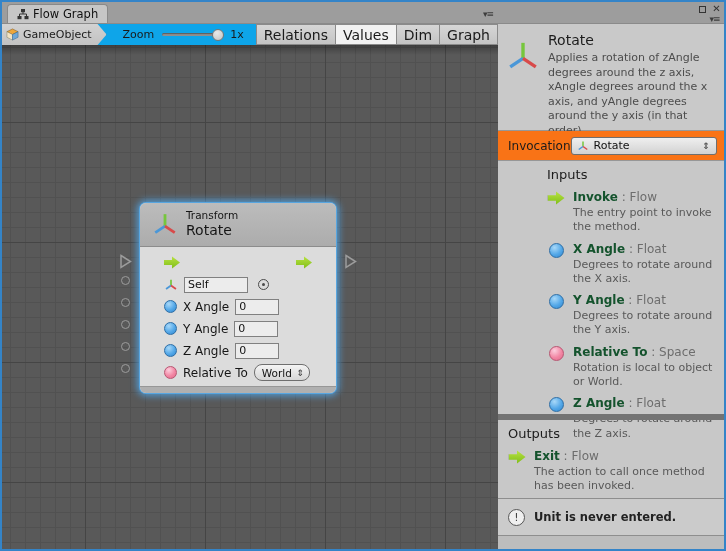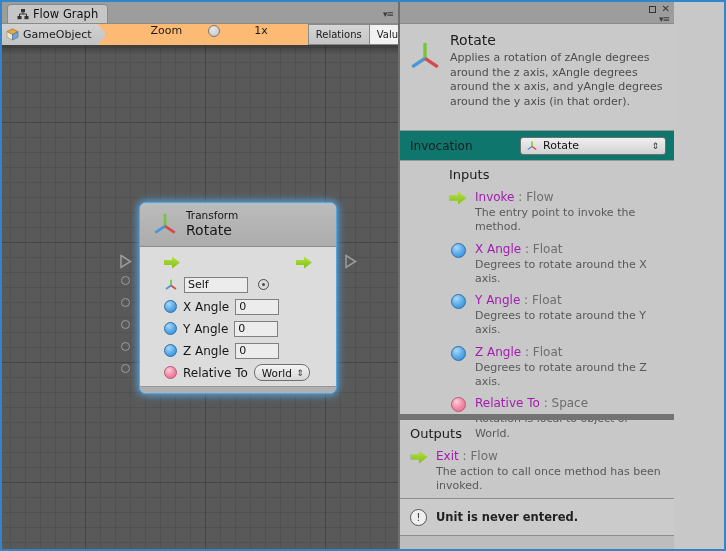--- a/index.html
+++ b/index.html
@@ -8,21 +8,21 @@
 
   .window {
     width: 726px; height: 551px;
     border: 2px solid #3484c8;
     display: flex; flex-direction: row;
     background:#c8c8c8; overflow:hidden;
     position: relative;
   }
 
   
-  .left-panel { width: 396px; display:flex; flex-direction:column; }
+  .left-panel { width: 496px; display:flex; flex-direction:column; }
   .panel-divider { width:2px; background:#6e6e6e; }
   .right-panel { width: 274px; display:flex; flex-direction:column; background:#c8c8c8; }
 
   .tabbar {
     height: 22px; background:#9d9d9d;
     display:flex; align-items:flex-end; position:relative;
     border-bottom: 1px solid #8a8a8a;
     flex: none;
   }
   .tab {
@@ -41,25 +41,24 @@
   .win-controls {
     position:absolute; right:4px; top:2px;
     display:flex; align-items:center; gap:6px; height:10px;
   }
   .btn-square { width:7px; height:7px; border:1px solid #333; background:transparent; }
   .btn-close { font-size:10px; color:#333; line-height:1; }
   .right-panel .tabbar-menu { top:13px; }
 
   
   .toolbar {
-    height: 21px; background:#fdba74;
-    display:flex; 
+    height: 21px; background:#0ea5e9;
+    display:flex; align-items:center;
     font-size: 11px; color:#1a1a1a;
     flex: none;
-    gap: 28px;
   }
   .breadcrumb {
     height: 21px; display:flex; align-items:center; gap:4px;
     background: linear-gradient(#d2d2d2,#c2c2c2);
     padding: 0 14px 0 4px;
     clip-path: polygon(0 0, calc(100% - 9px) 0, 100% 50%, calc(100% - 9px) 100%, 0 100%);
     border-right:1px solid #8a8a8a;
   }
   .zoom-label { margin-left: 16px; }
   .slider { width: 96px; height: 14px; margin-left: 8px; position:relative; display:flex; align-items:center; }
@@ -67,21 +66,21 @@
   .slider-knob {
     position:absolute; right:-2px; top:1px;
     width:12px; height:12px; border-radius:50%;
     background: radial-gradient(circle at 40% 30%, #e8e8e8, #c2c2c2);
     border:1px solid #777;
   }
   .zoom-value { margin-left: 8px; margin-right:10px; }
   .btn-group { display:flex; height:21px; margin-left:2px; }
   .tbtn {
     height:21px; display:flex; align-items:center;
-    padding: 8px 7px; font-size:10px; color:#1a1a1a;
+    padding: 8px 7px; font-size:14px; color:#1a1a1a;
     background: linear-gradient(#d6d6d6,#c4c4c4);
     border:1px solid #8a8a8a; border-right:none;
   }
   .tbtn:last-child { border-right:1px solid #8a8a8a; }
   .tbtn.active { background:#f2f2f2; }
 
   
   .graph {
     flex:1; position:relative; overflow:hidden;
     background-color:#595959;
@@ -163,21 +162,21 @@
   
   .desc-section {
     height:107px; background:#c9c9c9; border-bottom:1px solid #979797;
     display:flex; gap:8px; padding:8px 8px 0 8px; flex:none;
   }
   .desc-section .dtext { flex:1; }
   .insp-title { font-size:14px; color:#1c1c1c; margin-bottom:3px; }
   .insp-desc { font-size:11px; color:#4c4c4c; line-height:1.32; }
 
   .invocation-row {
-    height:30px; background:#0f766e; border-bottom:1px solid #979797;
+    height:30px; background:#f97316; border-bottom:1px solid #979797;
     display:flex; align-items:center; justify-content:space-between;
     padding:0 8px 0 10px; flex:none;
   }
   .invocation-label { font-size:12px; color:#1c1c1c; }
   .invocation-pop {
     width:146px; height:18px; display:flex; align-items:center; gap:5px;
     background:linear-gradient(#efefef,#d2d2d2);
     border:1px solid #6f6f6f; border-radius:3px;
     font-size:11px; color:#111; padding:0 6px 0 5px;
   }
@@ -185,21 +184,21 @@
 
   .ports-section { padding:6px 8px 2px 10px; flex:none; }
   .ports-section.inputs { height:253px;margin-left:39px; }
   .ports-section.outputs { height:84px; border-top:6px solid #737373; }
   .section-header { font-size:13px; color:#1c1c1c; margin-bottom:8px; }
   .entry { display:flex; gap:8px; margin-bottom:7px; }
   .entry .eicon { width:18px; display:flex; justify-content:center; padding-top:1px; flex:none; }
   .entry .flow-arrow { width:17px; height:14px; }
   .entry .vport { width:15px; height:15px; }
   .eline { font-size:12px; line-height:1.25; }
-  .ename { font-weight:normal; color:#a21caf; }
+  .ename { font-weight:bold; color:#14532d; }
   .etype { color:#6d6d6d; }
   .etype::before { content:" : "; color:#6d6d6d; }
   .edesc { font-size:11px; color:#595959; line-height:1.3; margin-top:1px; }
 
   .warning-row {
     height:38px; background:#cbcbcb;
     border-top:1px solid #8e8e8e; border-bottom:1px solid #8e8e8e;
     display:flex; align-items:center; gap:9px; padding:0 10px; flex:none;
   }
   .warn-icon {
@@ -412,35 +411,35 @@
             <span class="vport float"></span>
           </span>
         <div>
           <div class="eline"><span class="ename">Y Angle</span><span class="etype">Float</span></div>
           <div class="edesc">Degrees to rotate around the Y axis.</div>
         </div>
       </div>
 
       <div class="entry">
         <span class="eicon">
+            <span class="vport space"></span>
+          </span>
+        <div>
+          <div class="eline"><span class="ename">Relative To</span><span class="etype">Space</span></div>
+          <div class="edesc">Rotation is local to object or World.</div>
+        </div>
+      </div>
+
+      <div class="entry">
+        <span class="eicon">
             <span class="vport float"></span>
           </span>
         <div>
           <div class="eline"><span class="ename">Z Angle</span><span class="etype">Float</span></div>
           <div class="edesc">Degrees to rotate around the Z axis.</div>
-        </div>
-      </div>
-
-      <div class="entry">
-        <span class="eicon">
-            <span class="vport space"></span>
-          </span>
-        <div>
-          <div class="eline"><span class="ename">Relative To</span><span class="etype">Space</span></div>
-          <div class="edesc">Rotation is local to object or World.</div>
         </div>
       </div>
     </div>
 
     <div class="ports-section outputs">
       <div class="section-header">Outputs</div>
       <div class="entry">
         <span class="eicon">
             <span class="flow-arrow"></span>
           </span>

